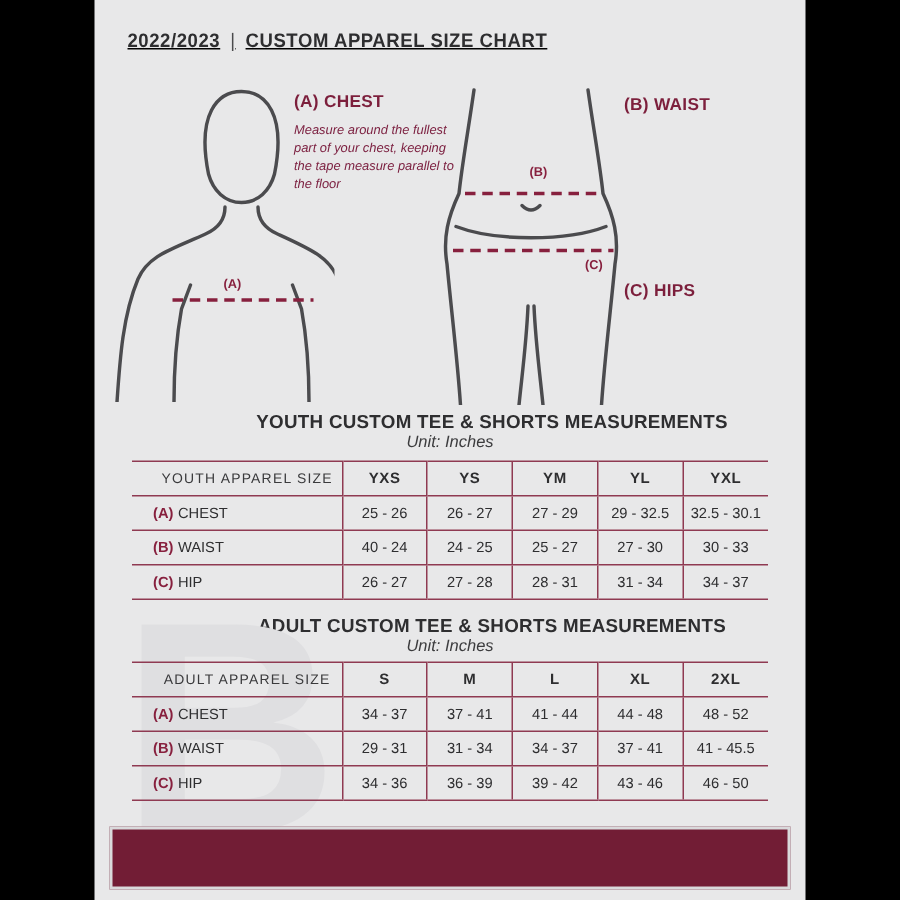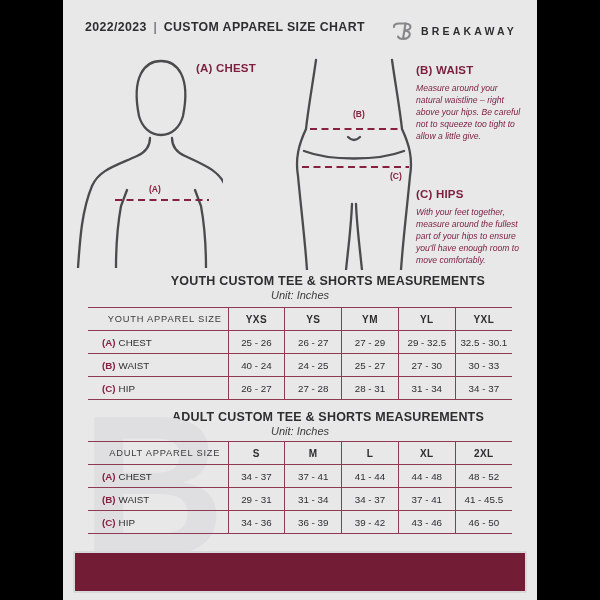--- a/index.html
+++ b/index.html
@@ -1,21 +1,21 @@
 <!DOCTYPE html>
 <html><head>
 <meta charset="utf-8">
 <style>
   html,body{margin:0;padding:0;background:#000;}
   .stage{position:relative;width:600px;height:600px;background:#000;overflow:hidden;
          font-family:"Liberation Sans",sans-serif;}
   .page{position:absolute;left:63px;top:0;width:474px;height:600px;background:#e8e8e9;overflow:hidden;}
 
   
-  .hdr{position:absolute;top:19px;left:22px;right:20px;display:flex;justify-content:space-between;align-items:flex-start;}
+  .hdr{position:absolute;top:19px;left:22px;right:20px;display:flex;justify-content:space-between;align-items:center;text-decoration:underline;}
   .hdr-left{display:flex;align-items:center;gap:7px;color:#2e2e30;font-weight:700;font-size:13px;
             letter-spacing:.4px;transform:scaleX(.95);transform-origin:left center;white-space:nowrap;}
   .hdr-sep{font-weight:400;color:#4a4a4c;}
   .hdr-right{display:flex;align-items:center;gap:6px;}
   .brand{font-weight:700;font-size:10.5px;letter-spacing:3.2px;color:#2e2e30;}
 
   
   .guide-block{position:absolute;color:#7c1f3c;}
   .guide-block h3{margin:0 0 6px 0;font-size:11.5px;font-weight:700;letter-spacing:.2px;color:#7c1f3c;}
   .guide-block p{margin:0;font-size:8.6px;line-height:1.4;font-style:italic;font-weight:500;color:#7d2242;}
@@ -53,27 +53,20 @@
   <div class="page">
 
     <div class="watermark">B</div>
 
     <div class="hdr">
       <div class="hdr-left">
         <span>2022/2023</span>
         <span class="hdr-sep">|</span>
         <span>CUSTOM APPAREL SIZE CHART</span>
       </div>
-      <div class="hdr-right">
-        <svg width="24" height="24" viewBox="0 0 24 24">
-          <path d="M3 8 C2.5 5.5 5 4.5 8 4.5 L14.5 4.5" fill="none" stroke="#87878b" stroke-width="2.1" stroke-linecap="round"></path>
-          <path d="M14.5 4.5 L12 20 M14.5 4.5 C21 5 21.5 11 13.5 11.5 C21.5 12 20 19.5 12 20 M12 20 C9.5 20 7.5 19 7 17.5" fill="none" stroke="#87878b" stroke-width="2.1" stroke-linecap="round"></path>
-        </svg>
-        <span class="brand">BREAKAWAY</span>
-      </div>
     </div>
 
     <svg class="fig" style="left:8px;top:56px;" width="152" height="212" viewBox="0 0 152 212">
       <path class="body-line" d="M68 60 C60 20 74 5 90 5 C106 5 120 20 112 60 C109 71 101 79 90 79 C79 79 71 71 68 60"></path>
       <path class="body-line" d="M79 82 C79 90 75 96 66 100 C44 110 28 114 21 130 C11 154 9 182 7 212"></path>
       <path class="body-line" d="M101 82 C101 90 105 96 114 100 C136 110 150 116 155 132 C163 156 163 184 163 212"></path>
       <path class="body-line" d="M56 134 L50 150 C46 172 45 192 45 212"></path>
       <path class="body-line" d="M124 134 L130 150 C134 172 135 192 135 212"></path>
       <path class="dash-line" d="M44 144 H138"></path>
     </svg>
@@ -87,28 +80,27 @@
       <path class="body-line" d="M62 146 C61 170 58 192 56 212"></path>
       <path class="body-line" d="M66 146 C67 170 70 192 72 212"></path>
       <path class="dash-line" d="M20 71 H110"></path>
       <path class="dash-line" d="M12 109 H119"></path>
     </svg>
     <span class="marker" style="left:290px;top:109px;">(B)</span>
     <span class="marker" style="left:327px;top:171px;">(C)</span>
 
     <div class="guide-block" style="left:133px;top:62px;width:112px;">
       <h3>(A) CHEST</h3>
+      <p>Measure around the fullest part of your chest, keeping the tape measure parallel to the floor</p>
     </div>
     <div class="guide-block" style="left:353px;top:64px;width:106px;">
       <h3>(B) WAIST</h3>
-      <p>Measure around your natural waistline – right above your hips. Be careful not to squeeze too tight to allow a little give.</p>
     </div>
     <div class="guide-block" style="left:353px;top:166px;width:106px;margin-top:22px;">
       <h3>(C) HIPS</h3>
-      <p>With your feet together, measure around the fullest part of your hips to ensure you'll have enough room to move comfortably.</p>
     </div>
 
     <div class="tbl-title" style="top:274px;">YOUTH CUSTOM TEE &amp; SHORTS MEASUREMENTS</div>
     <div class="tbl-unit" style="top:289px;">Unit: Inches</div>
     <table class="size" style="top:307px;">
       <colgroup>
           <col class="lbl">
           <col>
           <col>
           <col>

